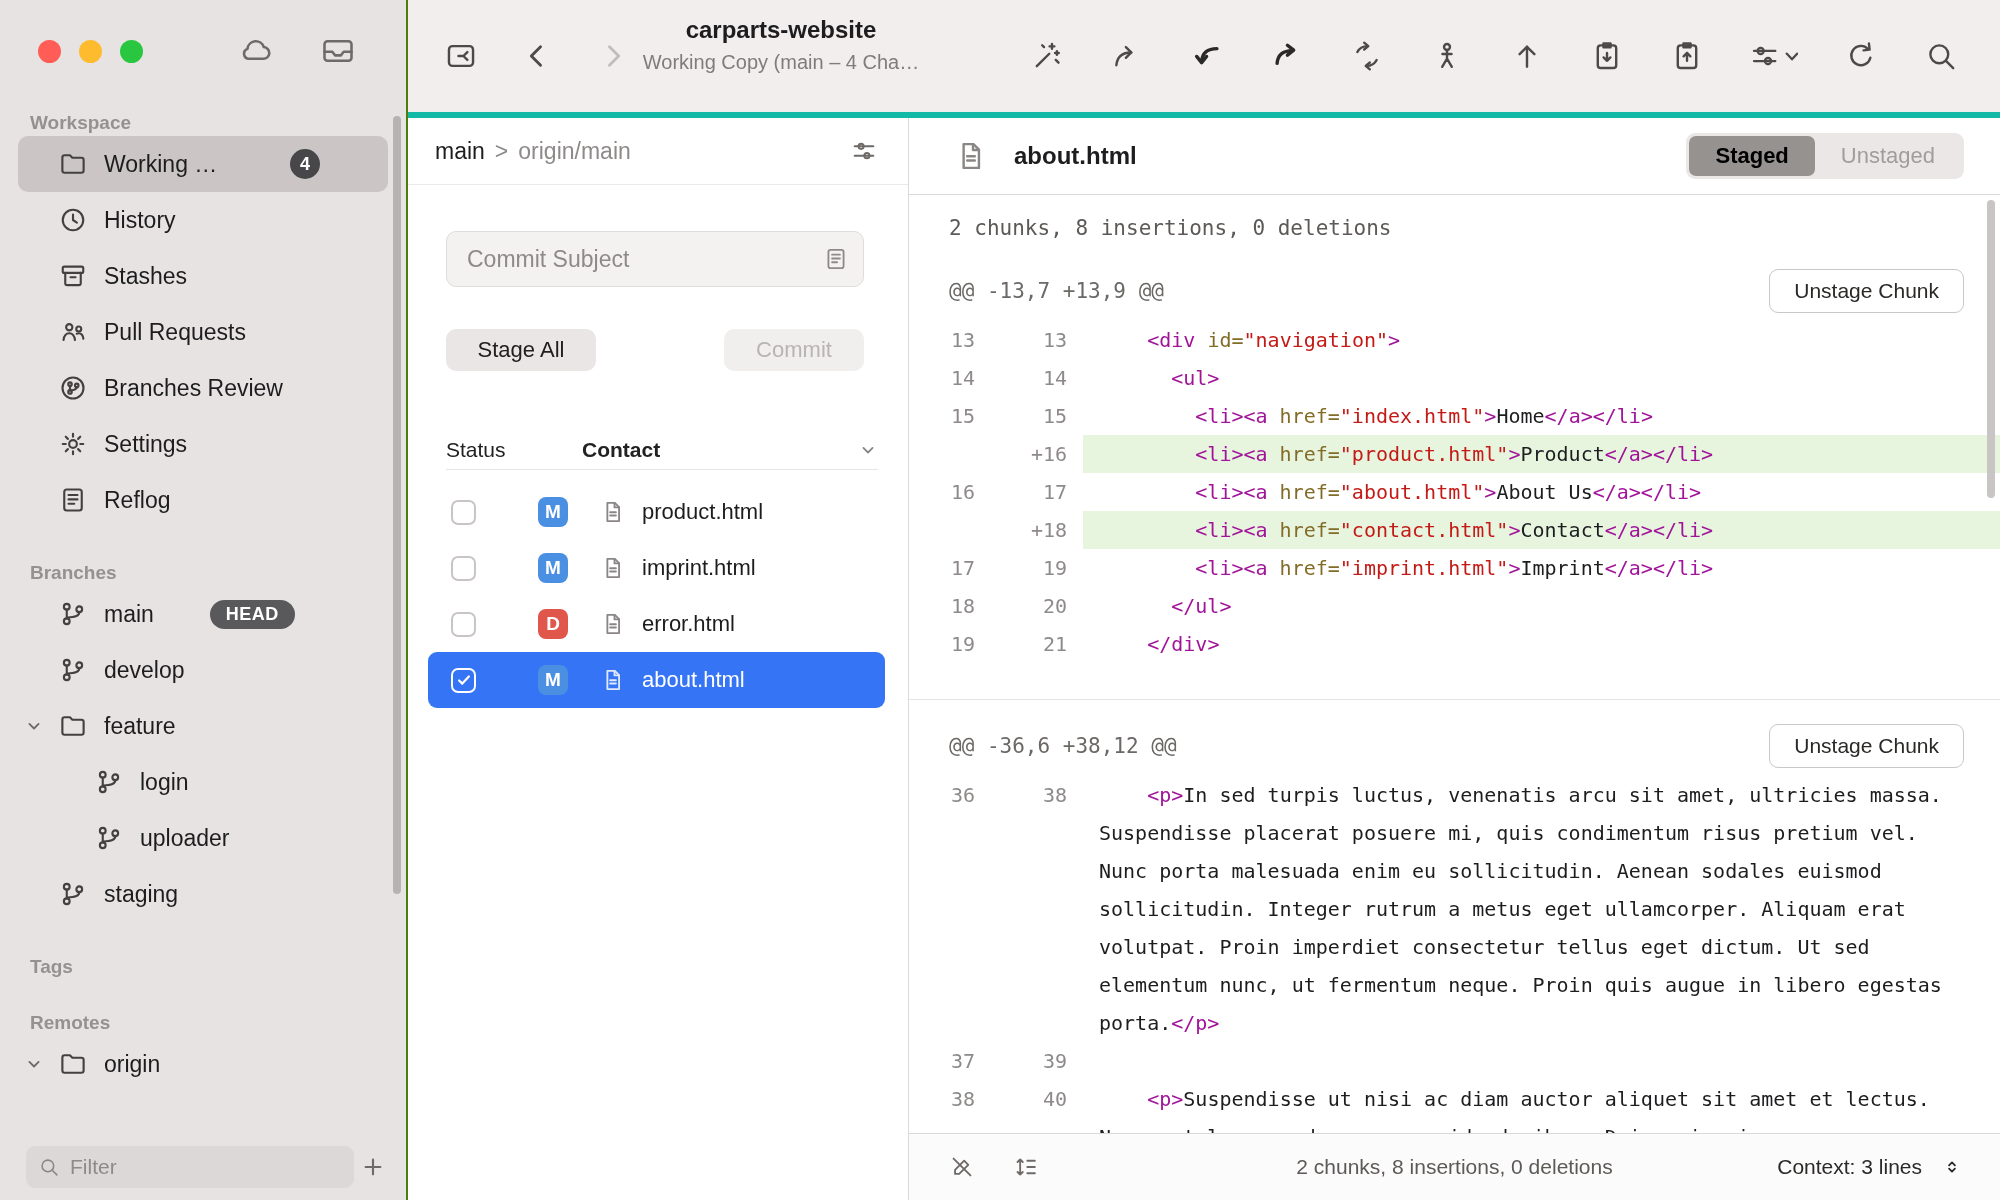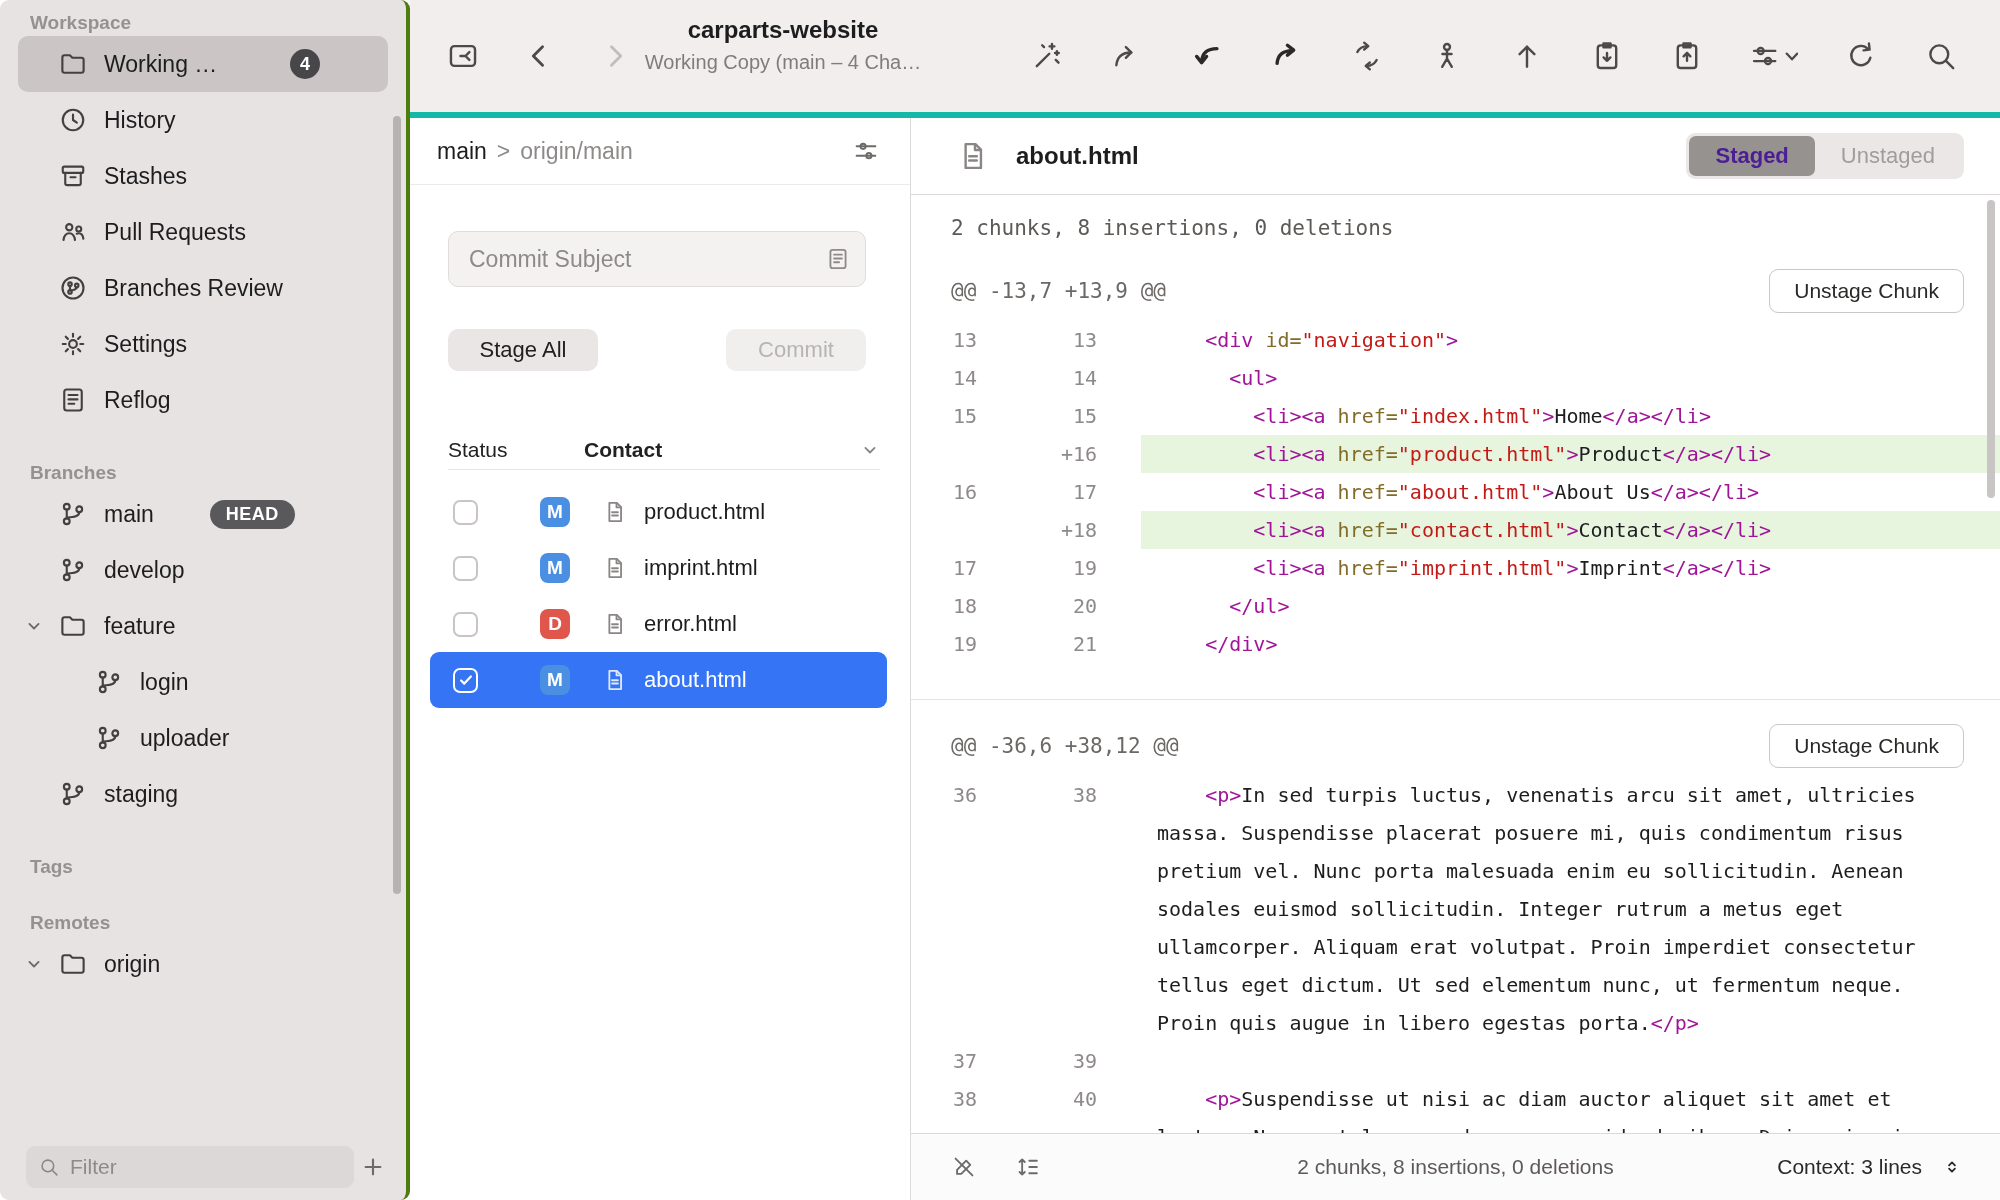--- a/index.html
+++ b/index.html
@@ -1,20 +1,20 @@
 <!DOCTYPE html>
 <html><head>
 <meta charset="utf-8">
 <style>
   html,body{margin:0;padding:0;background:#d0cccb;}
   body{font-family:"Liberation Sans","DejaVu Sans",sans-serif;color:#1d1d1f;}
   .window{width:2000px;height:1200px;display:flex;background:#fff;overflow:hidden;position:relative;}
 
   
-  .sidebar{flex:0 0 406px;background:#e7e3e2;border-right:4px solid #4d7c0f;position:relative;display:flex;flex-direction:row;border-radius:9px;}
+  .sidebar{flex:0 0 406px;background:#e7e3e2;border-right:2px solid #4d7c0f;position:relative;display:flex;flex-direction:column;}
   .sidebar-top{height:100px;position:relative;flex:0 0 auto;}
   .traffic{position:absolute;left:38px;top:40px;display:flex;gap:18px;}
   .light{width:23px;height:23px;border-radius:50%;}
   .light.red{background:#ff5d55;}
   .light.yellow{background:#febb2e;}
   .light.green{background:#28c73f;}
   .sidebar-top-icons{position:absolute;left:238px;top:33px;display:flex;gap:46px;color:#6d6a68;}
   .sidebar-content{flex:1;overflow:hidden;}
   .side-label{margin:34px 0 2px 30px;font-size:19px;font-weight:700;color:#96918f;}
   .side-label:first-child{margin-top:12px;}
@@ -76,27 +76,27 @@
   .file-row.selected .f-doc{color:#dfe8fc;}
   .f-name{margin-left:16px;white-space:nowrap;}
 
   
   .diff{flex:1;min-width:0;background:#fff;border-left:1px solid #dcd9d8;display:flex;flex-direction:column;position:relative;}
   .diff-head{height:76px;flex:0 0 76px;display:flex;align-items:center;padding:0 36px 0 45px;border-bottom:1px solid #dcd9d8;}
   .diff-head .d-icon{color:#8a8685;display:flex;}
   .diff-head .d-name{margin-left:26px;font-size:24px;font-weight:700;}
   .seg{margin-left:auto;background:#eae7e6;border-radius:9px;padding:3px;display:flex;font-size:22px;}
   .seg-btn{padding:7px 26px;border-radius:7px;color:#a19d9c;}
-  .seg-btn.active{background:#96928f;color:#4c1d95;font-weight:600;}
+  .seg-btn.active{background:#96928f;color:#000000;font-weight:600;}
   .diff-body{flex:1;overflow:hidden;font-family:"DejaVu Sans Mono",monospace;position:relative;}
   .diff-summary{margin:16px 0 0 40px;font-size:21px;color:#5c5957;height:34px;line-height:34px;}
   .chunk-head{margin:20px 36px 0 40px;height:52px;display:flex;align-items:center;font-size:21px;color:#6b6866;}
   .unstage-btn{margin-left:auto;font-family:"Liberation Sans",sans-serif;font-size:21px;background:#fff;border:1px solid #cbc7c6;border-radius:9px;padding:9px 24px;color:#2a2927;}
   .diff-table{margin-top:4px;font-size:20px;line-height:38px;}
-  .d-row{display:flex;gap:28px;}
+  .d-row{display:flex;}
   .d-old{flex:0 0 78px;text-align:right;padding-right:12px;color:#8e8a89;box-sizing:border-box;}
   .d-new{flex:0 0 96px;text-align:right;padding-right:16px;color:#8e8a89;box-sizing:border-box;}
   .d-code{flex:1;white-space:pre-wrap;word-break:break-word;padding:0 26px 0 16px;min-width:0;}
   .d-row.added .d-code{background:#e7f5df;}
   .tk-plain{color:#1d1d1f;}
   .tk-tag{color:#a11499;}
   .tk-attr{color:#836c28;}
   .tk-str{color:#c41a16;}
   .tk-text{color:#1d1d1f;}
   .chunk-div{height:1px;background:#e6e3e2;margin-top:36px;}

